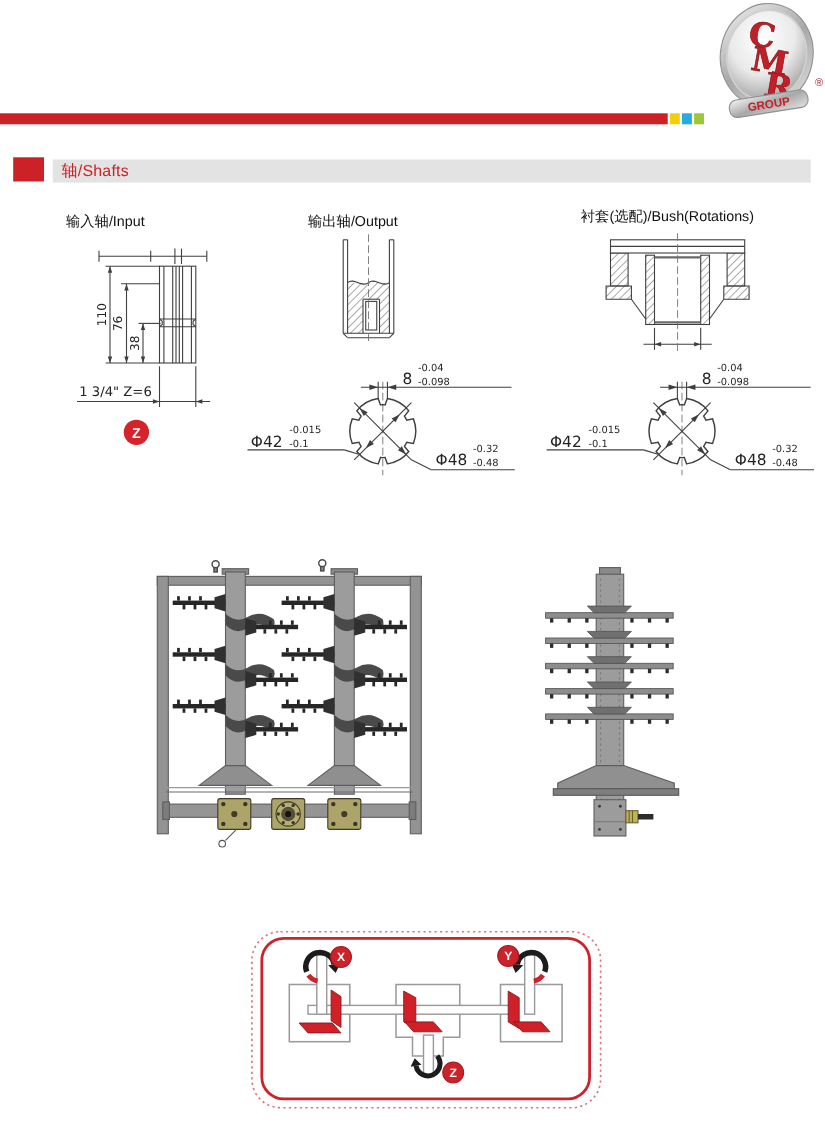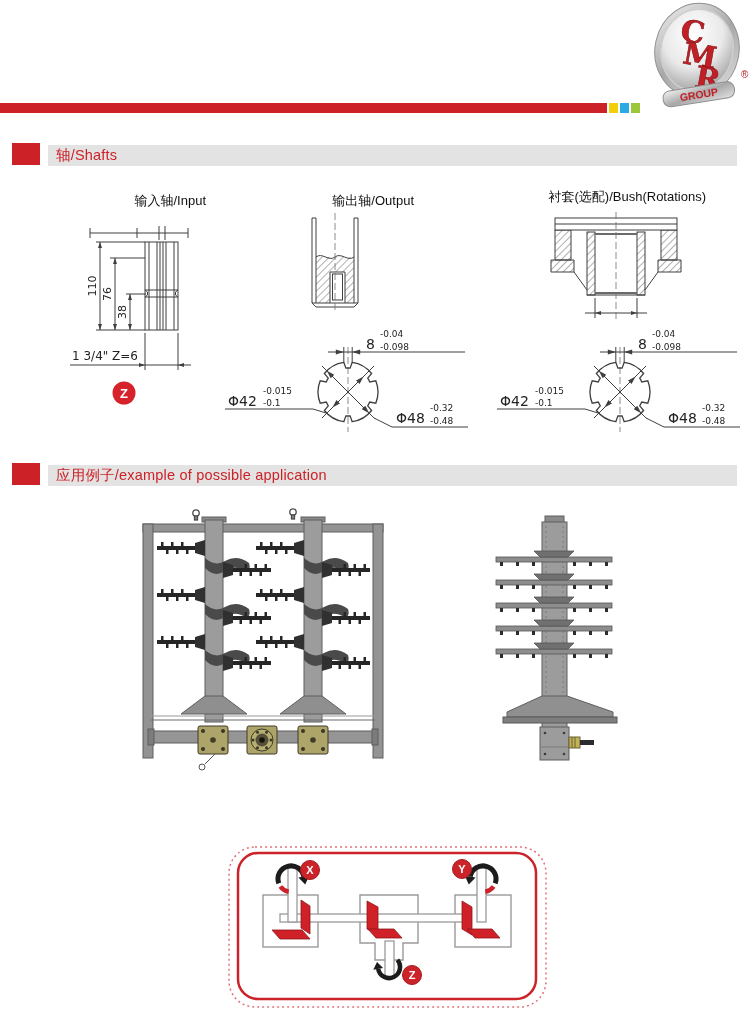--- a/index.html
+++ b/index.html
@@ -9,21 +9,21 @@
   
   .redbar{position:absolute;top:103px;left:0;width:607px;height:10px;background:#cc2127;}
   .sq{position:absolute;top:103px;width:9px;height:10px;}
   
   .sec{position:absolute;left:0;width:750px;height:24px;}
   .sec .mark{position:absolute;left:12px;top:0;width:28px;height:22px;background:#cc2127;}
   .sec .bar{position:absolute;left:48px;top:2px;width:689px;height:21px;background:#e3e3e3;
             display:flex;align-items:center;}
   .sec .bar span{color:#cc2127;font-size:14.5px;padding-left:8px;letter-spacing:0.2px;}
   
-  .dlabel{position:absolute;font-size:13px;color:#111;text-align:right;}
+  .dlabel{position:absolute;font-size:13px;color:#111;text-align:left;}
   
   .ln{stroke:#3f3f3f;stroke-width:1;fill:none;}
   .lnt{stroke:#3f3f3f;stroke-width:1.3;fill:none;}
   .cl{stroke:#707070;stroke-width:0.8;fill:none;stroke-dasharray:7,3;}
   .arw{fill:#3f3f3f;stroke:none;}
   .dim{fill:#232323;font-family:"DejaVu Sans",sans-serif;}
 </style>
 </head>
 <body>
 
@@ -64,21 +64,21 @@
   </svg>
 
   <div class="sec" style="top:143px">
     <div class="mark"></div>
     <div class="bar">
       <span>轴/Shafts</span>
     </div>
   </div>
 
   <div class="dlabel" style="left:60px;top:192px;width:146px">输入轴/Input</div>
-  <div class="dlabel" style="left:266px;top:192px;width:148px">输出轴/Output</div>
+  <div class="dlabel" style="left:280px;top:192px;width:148px">输出轴/Output</div>
   <div class="dlabel" style="left:528px;top:188px;width:178px">衬套(选配)/Bush(Rotations)</div>
 
   <svg style="left:60px;top:213px" width="165" height="200" viewBox="0 0 165 200">
     <g class="ln">
 
       <line x1="30" y1="20" x2="128" y2="20"></line>
       <line x1="30" y1="15" x2="30" y2="25"></line>
         <line x1="77" y1="15" x2="77" y2="25"></line>
       <line x1="128" y1="15" x2="128" y2="25"></line>
       <line x1="99" y1="13" x2="99" y2="27"></line>
@@ -221,26 +221,20 @@
       </g>
       <g class="arw">
         <path d="M105,103 l-6,-2 0,4 z" transform="rotate(180 105 103)"></path>
         <path d="M147,103 l6,-2 0,4 z" transform="rotate(180 147 103)"></path>
       </g>
       <line class="cl" x1="126" y1="2" x2="126" y2="112"></line>
     </g>
     <use href="#splineSec" x="130" y="182"></use>
   </svg>
 
-  <div class="sec" style="top:463px">
-    <div class="mark"></div>
-    <div class="bar">
-      <span>应用例子/example of possible application</span>
-    </div>
-  </div>
 
   <svg style="left:135px;top:500px" width="265" height="290" viewBox="0 0 265 290">
     <defs>
       <g id="tineF">
         <rect x="-48" y="-2" width="48" height="4" fill="#262626"></rect>
         <rect x="-44" y="-6" width="2.5" height="4" fill="#262626"></rect>
         <rect x="-34" y="-6" width="2.5" height="4" fill="#262626"></rect>
         <rect x="-24" y="-6" width="2.5" height="4" fill="#262626"></rect>
         <rect x="-39" y="2" width="2.5" height="4" fill="#262626"></rect>
         <rect x="-29" y="2" width="2.5" height="4" fill="#262626"></rect>

